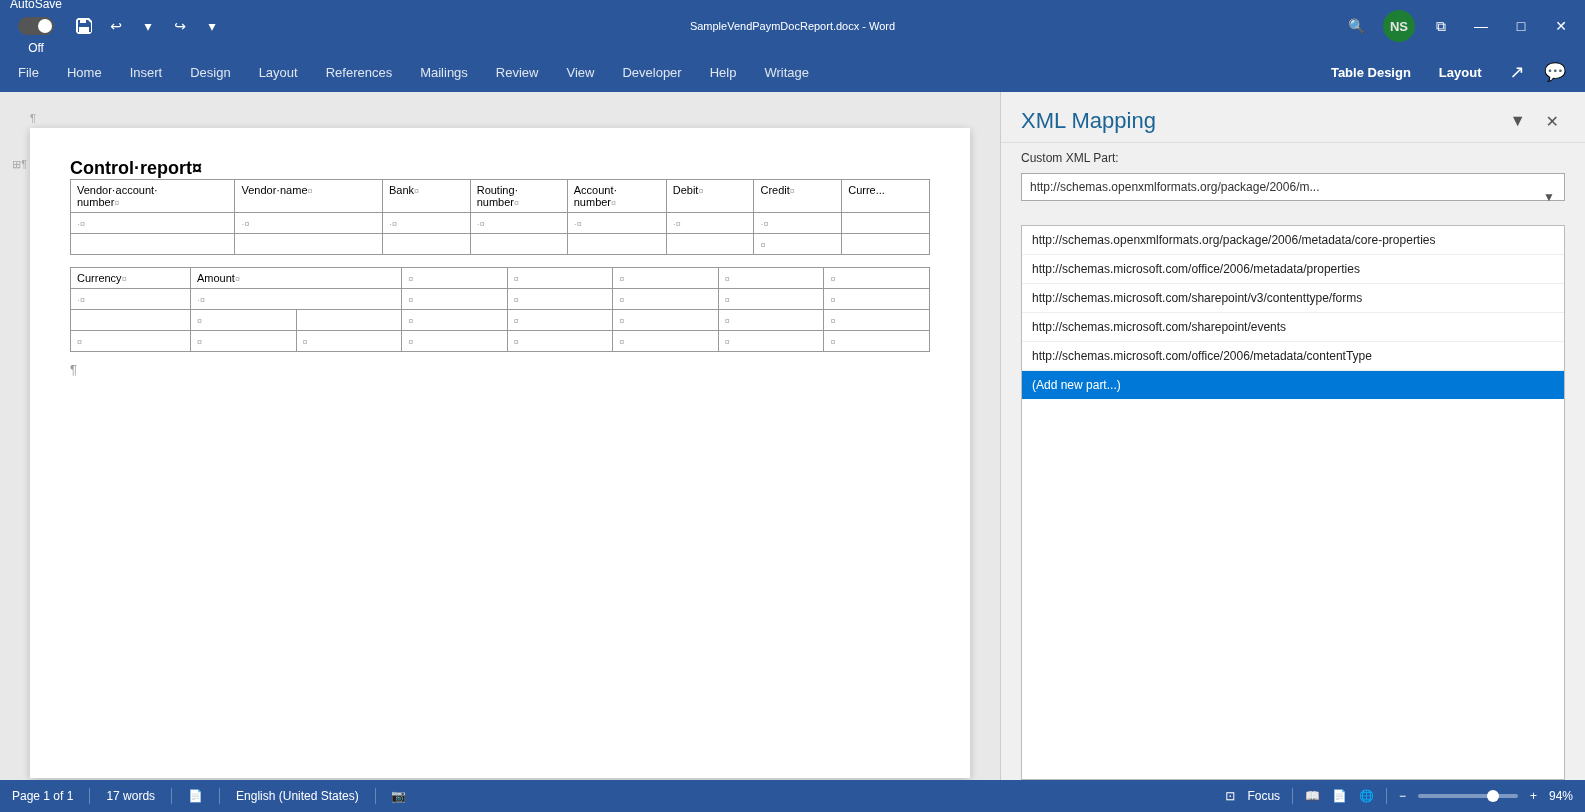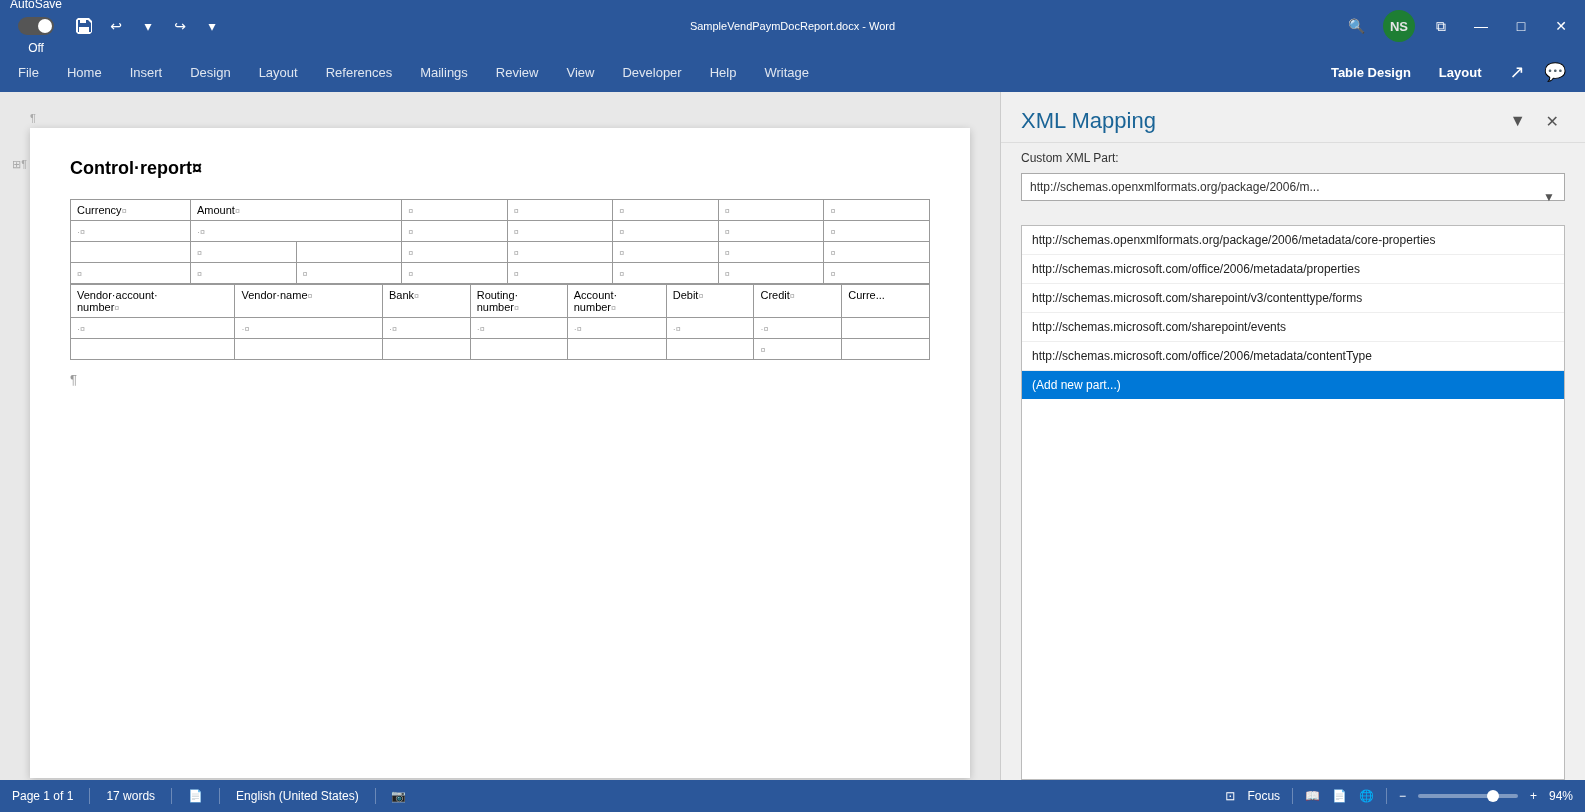--- a/index.html
+++ b/index.html
@@ -115,21 +115,20 @@
       width: 940px;
       min-height: 650px;
       box-shadow: 0 2px 8px rgba(0,0,0,0.2);
       padding: 30px 40px;
       position: relative;
       font-size: 11px;
     }
     .doc-title {
       font-size: 18px;
       font-weight: bold;
-      margin-bottom: 20px;
     }
 
     
     .doc-table {
       width: 100%;
       border-collapse: collapse;
       font-size: 11px;
     }
     .doc-table td, .doc-table th {
       border: 1px solid #999;
@@ -365,65 +364,20 @@
 
   <div class="doc-area">
     <div style="width:100%; display:flex; align-items:flex-start; padding-left:10px; margin-bottom:4px;">
       <span style="font-size:11px; color:#aaa;">¶</span>
     </div>
     <div class="doc-page">
       <div style="position:absolute; left:-18px; top:30px; font-size:11px; color:#aaa;">⊞¶</div>
 
       <div class="doc-title">Control·report¤</div>
 
-      <table class="doc-table">
-        <thead>
-          <tr>
-            <th style="width:120px;">Currency<span class="cell-mark">¤</span></th>
-            <th colspan="2">Amount<span class="cell-mark">¤</span></th>
-            <th><span class="cell-mark">¤</span></th>
-            <th><span class="cell-mark">¤</span></th>
-            <th><span class="cell-mark">¤</span></th>
-            <th><span class="cell-mark">¤</span></th>
-            <th><span class="cell-mark">¤</span></th>
-          </tr>
-        </thead>
-        <tbody>
-          <tr>
-            <td><span class="cell-mark">·¤</span></td>
-            <td colspan="2"><span class="cell-mark">·¤</span></td>
-            <td><span class="cell-mark">¤</span></td>
-            <td><span class="cell-mark">¤</span></td>
-            <td><span class="cell-mark">¤</span></td>
-            <td><span class="cell-mark">¤</span></td>
-            <td><span class="cell-mark">¤</span></td>
-          </tr>
-          <tr>
-            <td></td>
-            <td><span class="cell-mark">¤</span></td>
-            <td></td>
-            <td><span class="cell-mark">¤</span></td>
-            <td><span class="cell-mark">¤</span></td>
-            <td><span class="cell-mark">¤</span></td>
-            <td><span class="cell-mark">¤</span></td>
-            <td><span class="cell-mark">¤</span></td>
-          </tr>
-          <tr>
-            <td><span class="cell-mark">¤</span></td>
-            <td><span class="cell-mark">¤</span></td>
-            <td><span class="cell-mark">¤</span></td>
-            <td><span class="cell-mark">¤</span></td>
-            <td><span class="cell-mark">¤</span></td>
-            <td><span class="cell-mark">¤</span></td>
-            <td><span class="cell-mark">¤</span></td>
-            <td><span class="cell-mark">¤</span></td>
-          </tr>
-        </tbody>
-      </table>
-
       <table class="doc-table" style="margin-bottom:12px;">
         <thead>
           <tr>
             <th>Vendor·account·<br>number<span class="cell-mark">¤</span></th>
             <th>Vendor·name<span class="cell-mark">¤</span></th>
             <th>Bank<span class="cell-mark">¤</span></th>
             <th>Routing·<br>number<span class="cell-mark">¤</span></th>
             <th>Account·<br>number<span class="cell-mark">¤</span></th>
             <th>Debit<span class="cell-mark">¤</span></th>
             <th>Credit<span class="cell-mark">¤</span></th>
@@ -443,20 +397,65 @@
           </tr>
           <tr>
             <td></td>
             <td></td>
             <td></td>
             <td></td>
             <td></td>
             <td></td>
             <td><span class="cell-mark">¤</span></td>
             <td></td>
+          </tr>
+        </tbody>
+      </table>
+
+      <table class="doc-table">
+        <thead>
+          <tr>
+            <th style="width:120px;">Currency<span class="cell-mark">¤</span></th>
+            <th colspan="2">Amount<span class="cell-mark">¤</span></th>
+            <th><span class="cell-mark">¤</span></th>
+            <th><span class="cell-mark">¤</span></th>
+            <th><span class="cell-mark">¤</span></th>
+            <th><span class="cell-mark">¤</span></th>
+            <th><span class="cell-mark">¤</span></th>
+          </tr>
+        </thead>
+        <tbody>
+          <tr>
+            <td><span class="cell-mark">·¤</span></td>
+            <td colspan="2"><span class="cell-mark">·¤</span></td>
+            <td><span class="cell-mark">¤</span></td>
+            <td><span class="cell-mark">¤</span></td>
+            <td><span class="cell-mark">¤</span></td>
+            <td><span class="cell-mark">¤</span></td>
+            <td><span class="cell-mark">¤</span></td>
+          </tr>
+          <tr>
+            <td></td>
+            <td><span class="cell-mark">¤</span></td>
+            <td></td>
+            <td><span class="cell-mark">¤</span></td>
+            <td><span class="cell-mark">¤</span></td>
+            <td><span class="cell-mark">¤</span></td>
+            <td><span class="cell-mark">¤</span></td>
+            <td><span class="cell-mark">¤</span></td>
+          </tr>
+          <tr>
+            <td><span class="cell-mark">¤</span></td>
+            <td><span class="cell-mark">¤</span></td>
+            <td><span class="cell-mark">¤</span></td>
+            <td><span class="cell-mark">¤</span></td>
+            <td><span class="cell-mark">¤</span></td>
+            <td><span class="cell-mark">¤</span></td>
+            <td><span class="cell-mark">¤</span></td>
+            <td><span class="cell-mark">¤</span></td>
           </tr>
         </tbody>
       </table>
 
       <div style="margin-top:10px; font-size:13px; color:#999;">¶</div>
     </div>
   </div>
 
   <div class="xml-panel">
     <div class="xml-panel-header">

